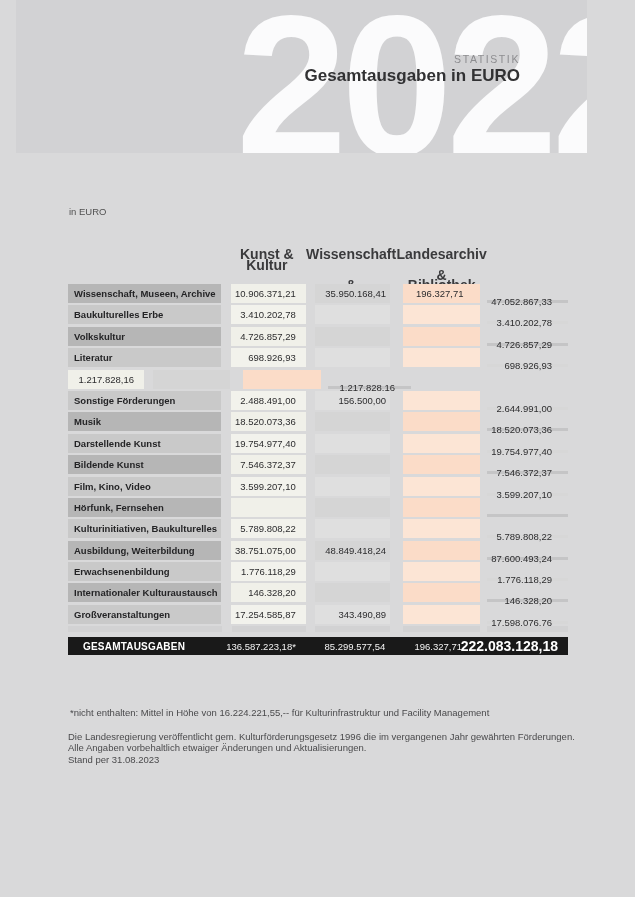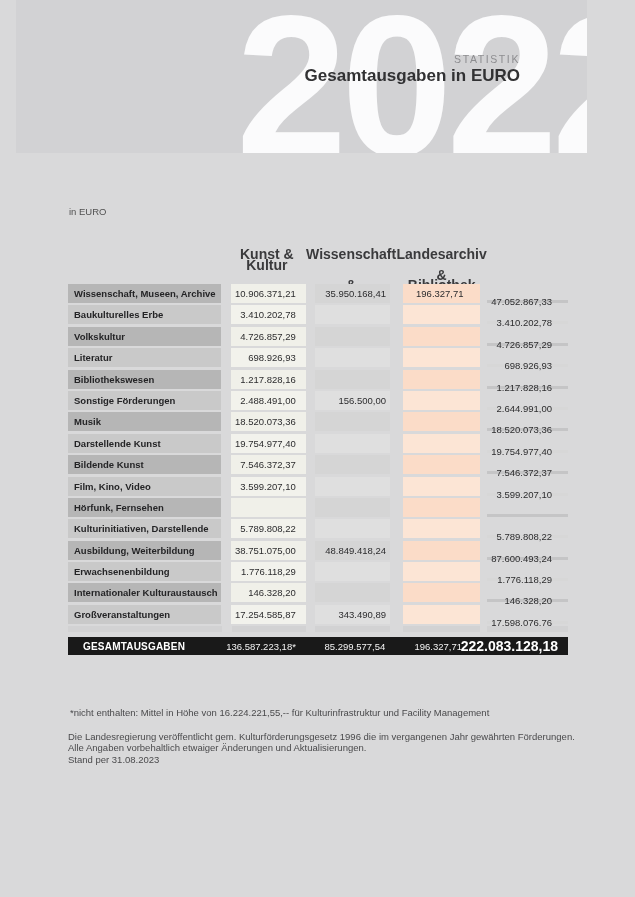--- a/index.html
+++ b/index.html
@@ -150,21 +150,20 @@
 
         <div class="row light">
           <div class="cell lbl">Literatur</div>
           <div class="cell c1 val">698.926,93</div>
           <div class="cell c2 val"></div>
           <div class="cell c3 val"></div>
           <div class="cell c4 val">698.926,93</div>
         </div>
 
         <div class="row dark">
-          <div class="cell lbl">Bibliothekswesen</div>
           <div class="cell c1 val">1.217.828,16</div>
           <div class="cell c2 val"></div>
           <div class="cell c3 val"></div>
           <div class="cell c4 val">1.217.828,16</div>
         </div>
 
         <div class="row light">
           <div class="cell lbl">Sonstige Förderungen</div>
           <div class="cell c1 val">2.488.491,00</div>
           <div class="cell c2 val">156.500,00</div>
@@ -206,21 +205,21 @@
 
         <div class="row dark">
           <div class="cell lbl">Hörfunk, Fernsehen</div>
           <div class="cell c1 val"></div>
           <div class="cell c2 val"></div>
           <div class="cell c3 val"></div>
           <div class="cell c4 val"></div>
         </div>
 
         <div class="row light">
-          <div class="cell lbl">Kulturinitiativen, Darstellende</div>
+          <div class="cell lbl">Kulturinitiativen, Baukulturelles</div>
           <div class="cell c1 val">5.789.808,22</div>
           <div class="cell c2 val"></div>
           <div class="cell c3 val"></div>
           <div class="cell c4 val">5.789.808,22</div>
         </div>
 
         <div class="row dark">
           <div class="cell lbl">Ausbildung, Weiterbildung</div>
           <div class="cell c1 val">38.751.075,00</div>
           <div class="cell c2 val">48.849.418,24</div>

